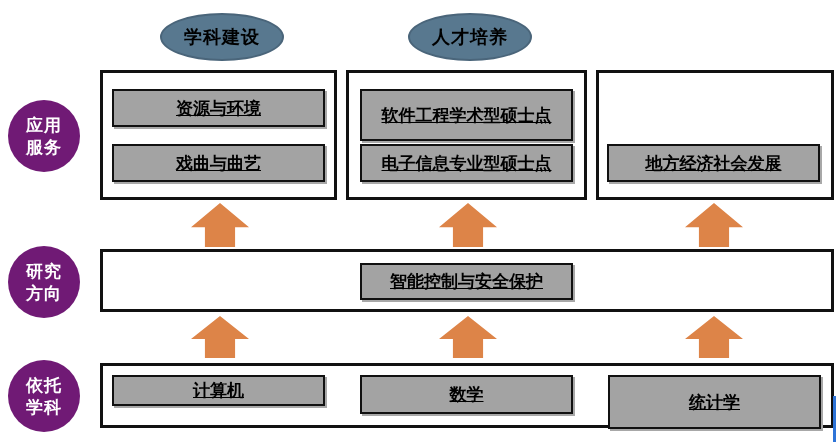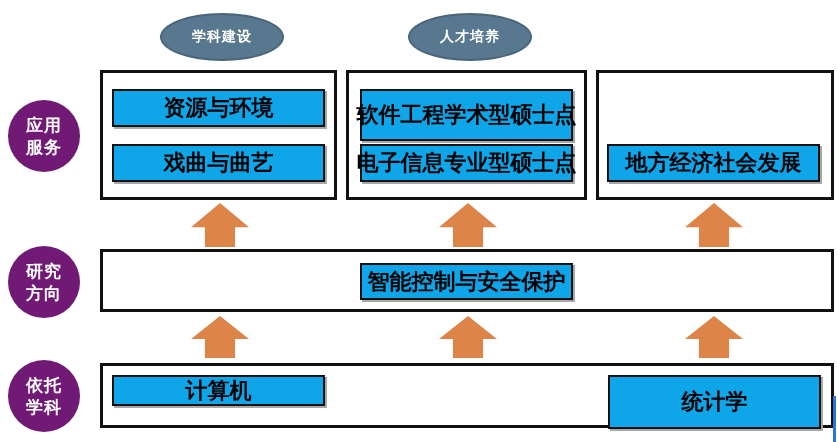--- a/index.html
+++ b/index.html
@@ -13,22 +13,22 @@
   }
   .ellipse {
     position: absolute;
     top: 13px;
     width: 124px;
     height: 48px;
     border-radius: 50%;
     background: #58788F;
     border: 2px solid #4A657A;
     box-sizing: border-box;
-    color: #ffffff;
-    font-size: 14px;
+    color: #000000;
+    font-size: 18px;
     font-weight: bold;
     display: flex;
     align-items: center;
     justify-content: center;
     letter-spacing: 1px;
   }
   .rowlabel {
     position: absolute;
     left: 8px;
     width: 72px;
@@ -48,29 +48,30 @@
   .outer {
     position: absolute;
     border: 3px solid #111111;
     background: #ffffff;
     box-sizing: border-box;
   }
   .inner {
     position: absolute;
     border: 2px solid #111111;
     box-shadow: 2px 2px 0 #a8a8a8;
-    background: #0ea5e9;
+    background: #a3a3a3;
     box-sizing: border-box;
     color: #000000;
-    font-size: 22px;
+    font-size: 17px;
     font-weight: bold;
     display: flex;
     align-items: center;
     justify-content: center;
     white-space: nowrap;
+    text-decoration: underline;
   }
   .arrow {
     position: absolute;
     width: 58px;
     height: 43px;
     background: #DD8448;
     clip-path: polygon(50% 0, 100% 55%, 76% 55%, 76% 100%, 24% 100%, 24% 55%, 0 55%);
   }
   .caret {
     position: absolute;
@@ -118,17 +119,18 @@
 
   <div class="outer" style="left:100px; top:249px; width:734px; height:63px"></div>
   <div class="inner" style="left:360px; top:263px; width:213px; height:37px">智能控制与安全保护</div>
 
   <div class="arrow" style="left:191px; top:316px; height:42px"></div>
   <div class="arrow" style="left:439px; top:316px; height:42px"></div>
   <div class="arrow" style="left:685px; top:316px; height:42px"></div>
 
   <div class="outer" style="left:100px; top:363px; width:734px; height:65px"></div>
   <div class="inner" style="left:112px; top:375px; width:213px; height:31px">计算机</div>
+  <div class="inner" style="left:360px; top:375px; width:213px; height:39px">数学</div>
   <div class="inner" style="left:608px; top:375px; width:213px; height:54px">统计学</div>
 
   <div class="caret"></div>
 
 </div>
 
 </body></html>

